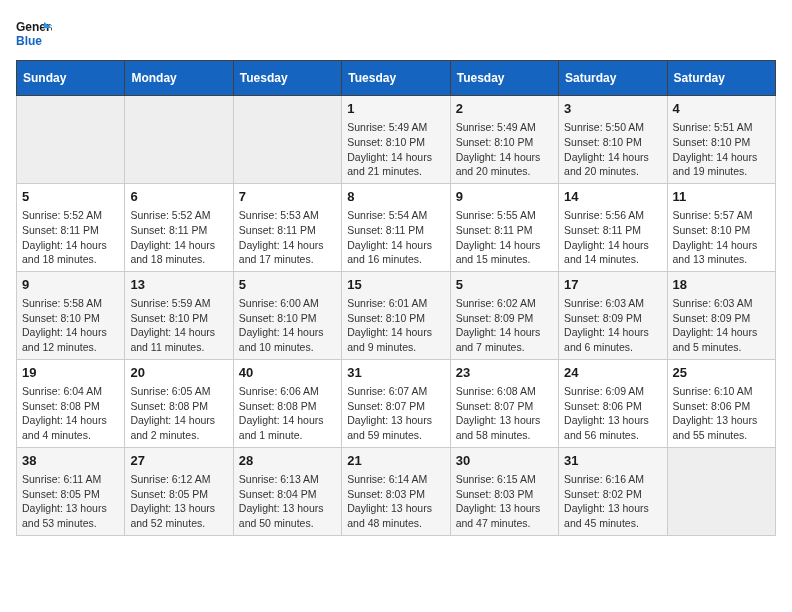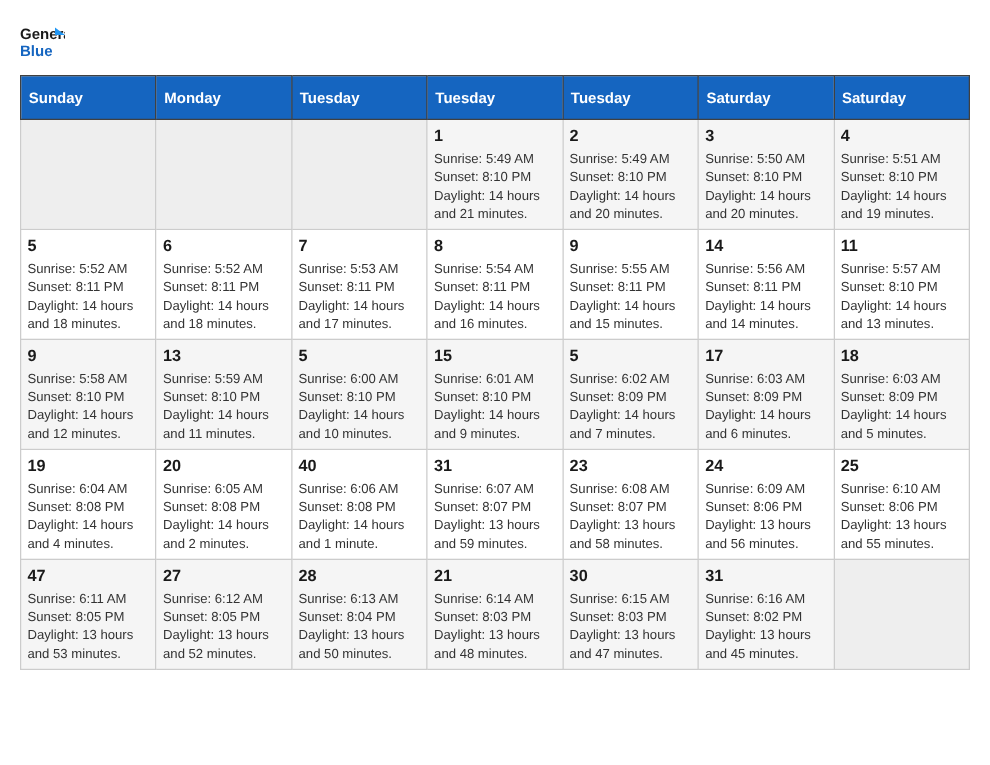--- a/index.html
+++ b/index.html
@@ -133,21 +133,21 @@
       <tr>
         <td><span class="day-num">19</span>Sunrise: 6:04 AM<br>Sunset: 8:08 PM<br>Daylight: 14 hours and 4 minutes.</td>
         <td><span class="day-num">20</span>Sunrise: 6:05 AM<br>Sunset: 8:08 PM<br>Daylight: 14 hours and 2 minutes.</td>
         <td><span class="day-num">40</span>Sunrise: 6:06 AM<br>Sunset: 8:08 PM<br>Daylight: 14 hours and 1 minute.</td>
         <td><span class="day-num">31</span>Sunrise: 6:07 AM<br>Sunset: 8:07 PM<br>Daylight: 13 hours and 59 minutes.</td>
         <td><span class="day-num">23</span>Sunrise: 6:08 AM<br>Sunset: 8:07 PM<br>Daylight: 13 hours and 58 minutes.</td>
         <td><span class="day-num">24</span>Sunrise: 6:09 AM<br>Sunset: 8:06 PM<br>Daylight: 13 hours and 56 minutes.</td>
         <td><span class="day-num">25</span>Sunrise: 6:10 AM<br>Sunset: 8:06 PM<br>Daylight: 13 hours and 55 minutes.</td>
       </tr>
       <tr>
-        <td><span class="day-num">47</span>Sunrise: 6:11 AM<br>Sunset: 8:05 PM<br>Daylight: 13 hours and 53 minutes.</td>
+        <td><span class="day-num">38</span>Sunrise: 6:11 AM<br>Sunset: 8:05 PM<br>Daylight: 13 hours and 53 minutes.</td>
         <td><span class="day-num">27</span>Sunrise: 6:12 AM<br>Sunset: 8:05 PM<br>Daylight: 13 hours and 52 minutes.</td>
         <td><span class="day-num">28</span>Sunrise: 6:13 AM<br>Sunset: 8:04 PM<br>Daylight: 13 hours and 50 minutes.</td>
         <td><span class="day-num">21</span>Sunrise: 6:14 AM<br>Sunset: 8:03 PM<br>Daylight: 13 hours and 48 minutes.</td>
         <td><span class="day-num">30</span>Sunrise: 6:15 AM<br>Sunset: 8:03 PM<br>Daylight: 13 hours and 47 minutes.</td>
         <td><span class="day-num">31</span>Sunrise: 6:16 AM<br>Sunset: 8:02 PM<br>Daylight: 13 hours and 45 minutes.</td>
         <td class="empty"></td>
       </tr>
     </tbody>
 </table>
 

